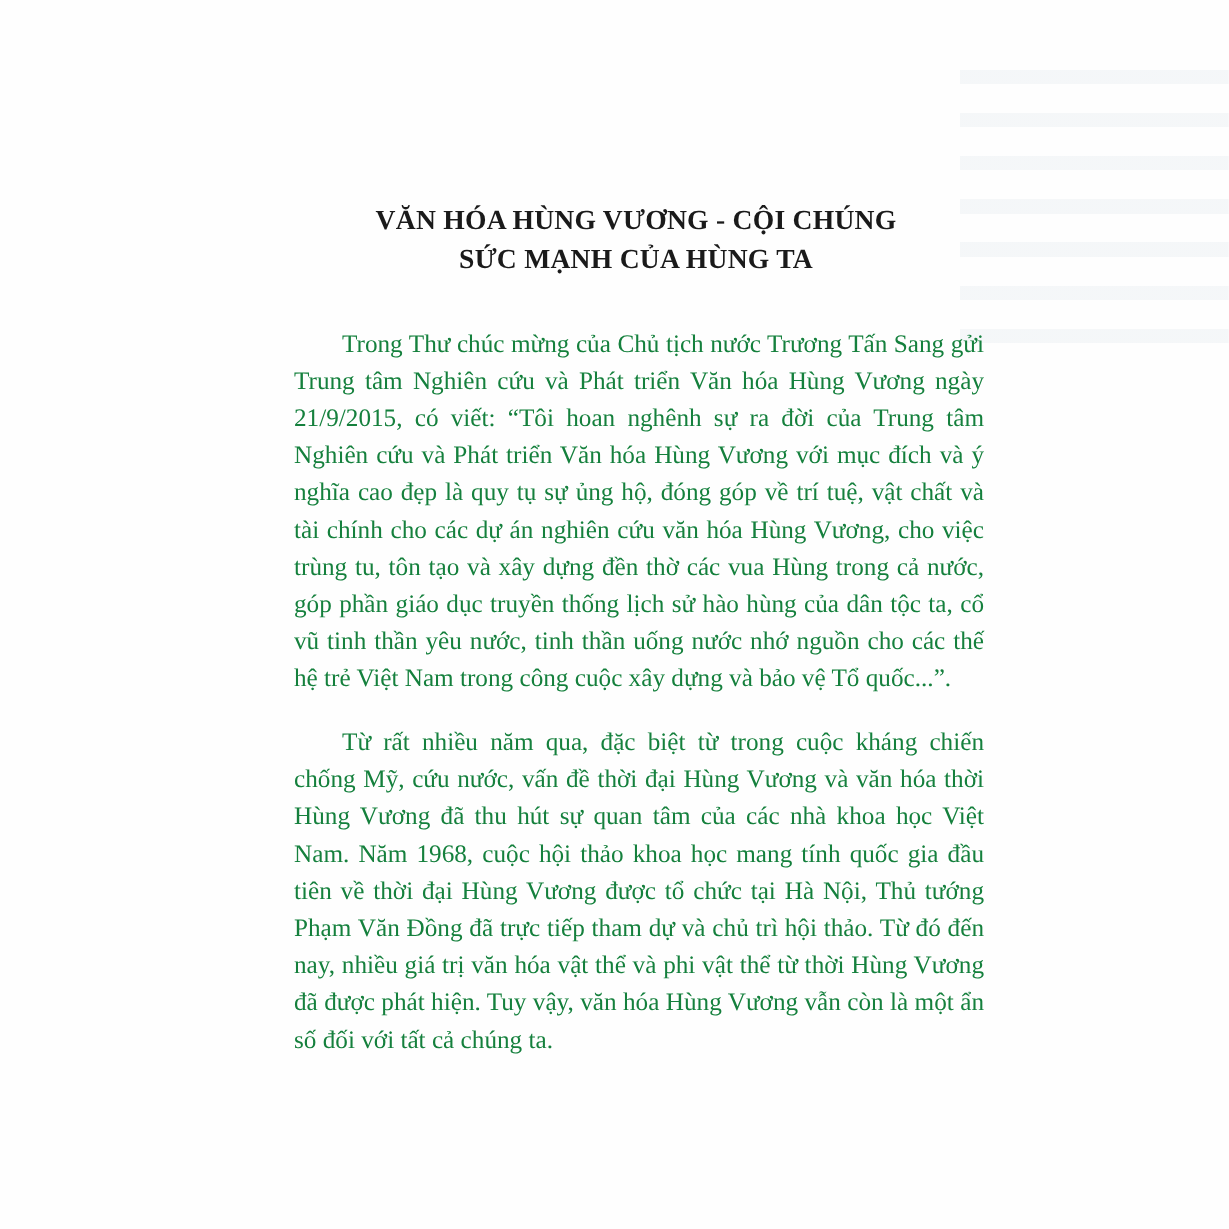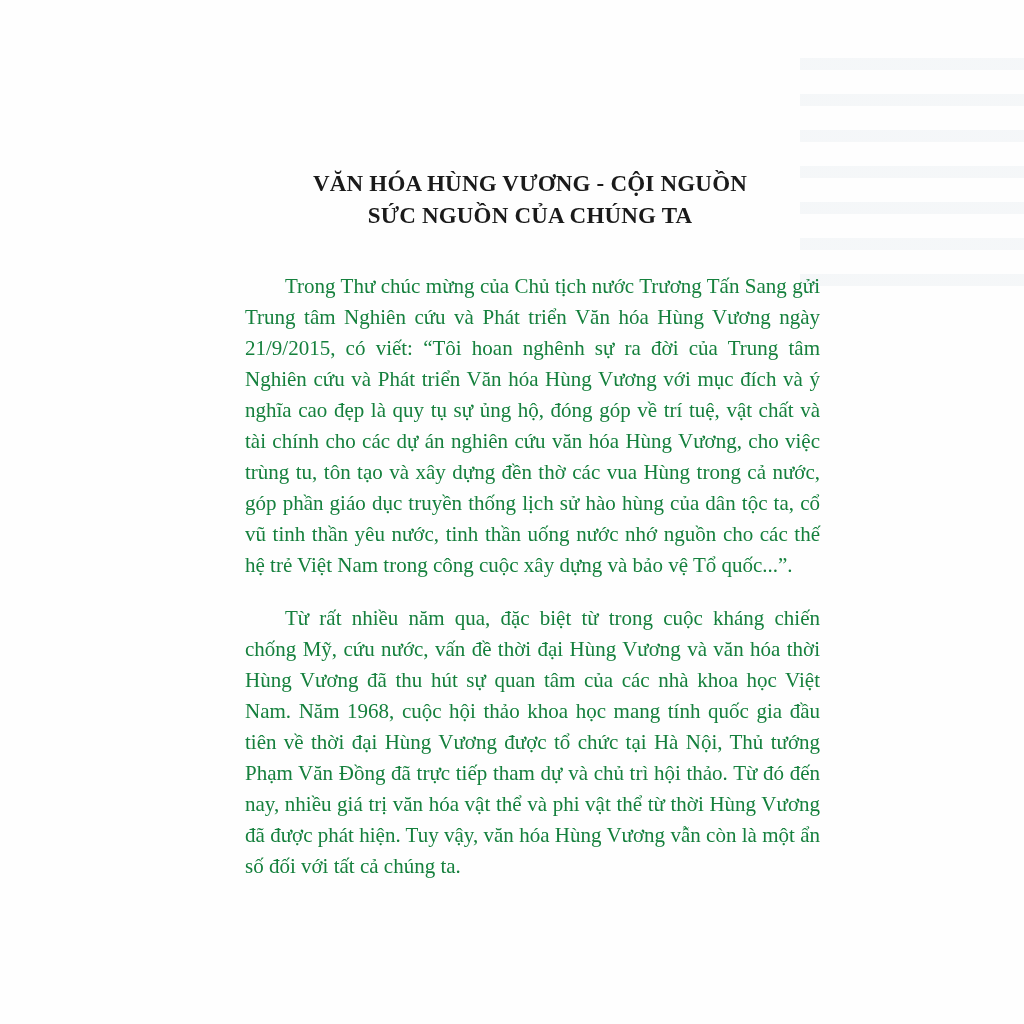--- a/index.html
+++ b/index.html
@@ -36,21 +36,21 @@
   .para { margin: 0; text-indent: 40px; }
   .para.p2 { margin-top: 22px; }
 </style>
 </head>
 <body>
 
 <div class="page">
   <div class="bleed"></div>
 
   <div class="title">
-    <div>VĂN HÓA HÙNG VƯƠNG - CỘI NGUỒN</div>
-    <div>SỨC NGUỒN CỦA CHÚNG TA</div>
+    <div>VĂN HÓA HÙNG VƯƠNG - CỘI CHÚNG</div>
+    <div>SỨC MẠNH CỦA HÙNG TA</div>
   </div>
 
   <div class="body-text">
     <p class="para p1">Trong Thư chúc mừng của Chủ tịch nước Trương Tấn Sang gửi Trung tâm Nghiên cứu và Phát triển Văn hóa Hùng Vương ngày 21/9/2015, có viết: “Tôi hoan nghênh sự ra đời của Trung tâm Nghiên cứu và Phát triển Văn hóa Hùng Vương với mục đích và ý nghĩa cao đẹp là quy tụ sự ủng hộ, đóng góp về trí tuệ, vật chất và tài chính cho các dự án nghiên cứu văn hóa Hùng Vương, cho việc trùng tu, tôn tạo và xây dựng đền thờ các vua Hùng trong cả nước, góp phần giáo dục truyền thống lịch sử hào hùng của dân tộc ta, cổ vũ tinh thần yêu nước, tinh thần uống nước nhớ nguồn cho các thế hệ trẻ Việt Nam trong công cuộc xây dựng và bảo vệ Tổ quốc...”.</p>
     <p class="para p2">Từ rất nhiều năm qua, đặc biệt từ trong cuộc kháng chiến chống Mỹ, cứu nước, vấn đề thời đại Hùng Vương và văn hóa thời Hùng Vương đã thu hút sự quan tâm của các nhà khoa học Việt Nam. Năm 1968, cuộc hội thảo khoa học mang tính quốc gia đầu tiên về thời đại Hùng Vương được tổ chức tại Hà Nội, Thủ tướng Phạm Văn Đồng đã trực tiếp tham dự và chủ trì hội thảo. Từ đó đến nay, nhiều giá trị văn hóa vật thể và phi vật thể từ thời Hùng Vương đã được phát hiện. Tuy vậy, văn hóa Hùng Vương vẫn còn là một ẩn số đối với tất cả chúng ta.</p>
   </div>
 </div>
 
 </body></html>

